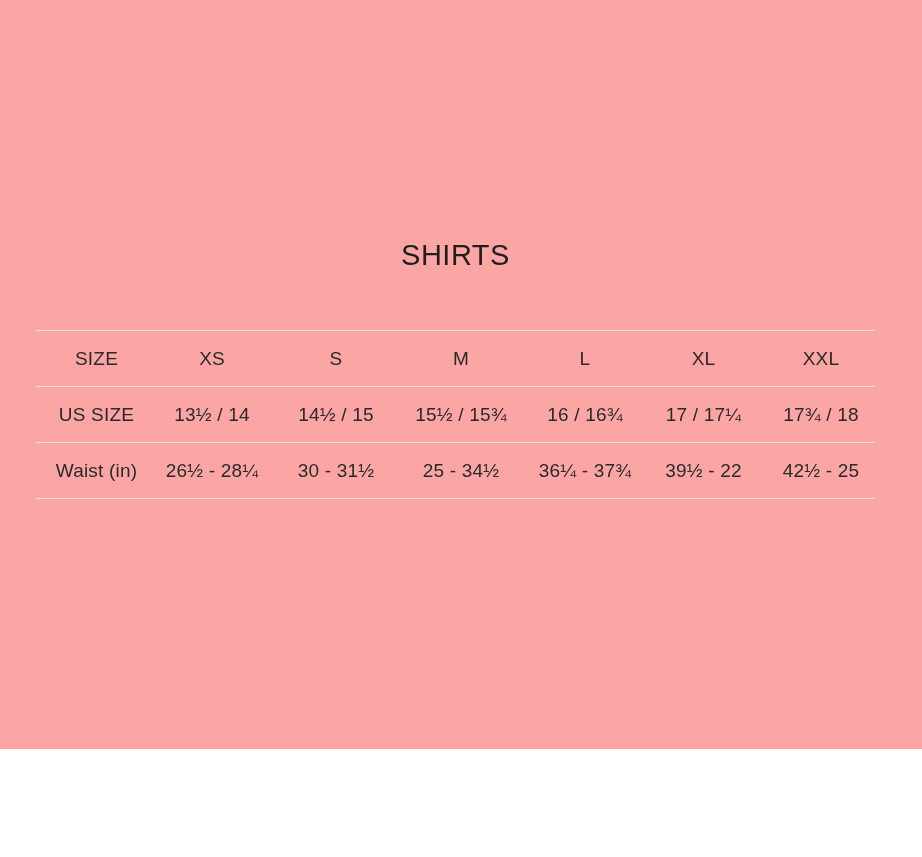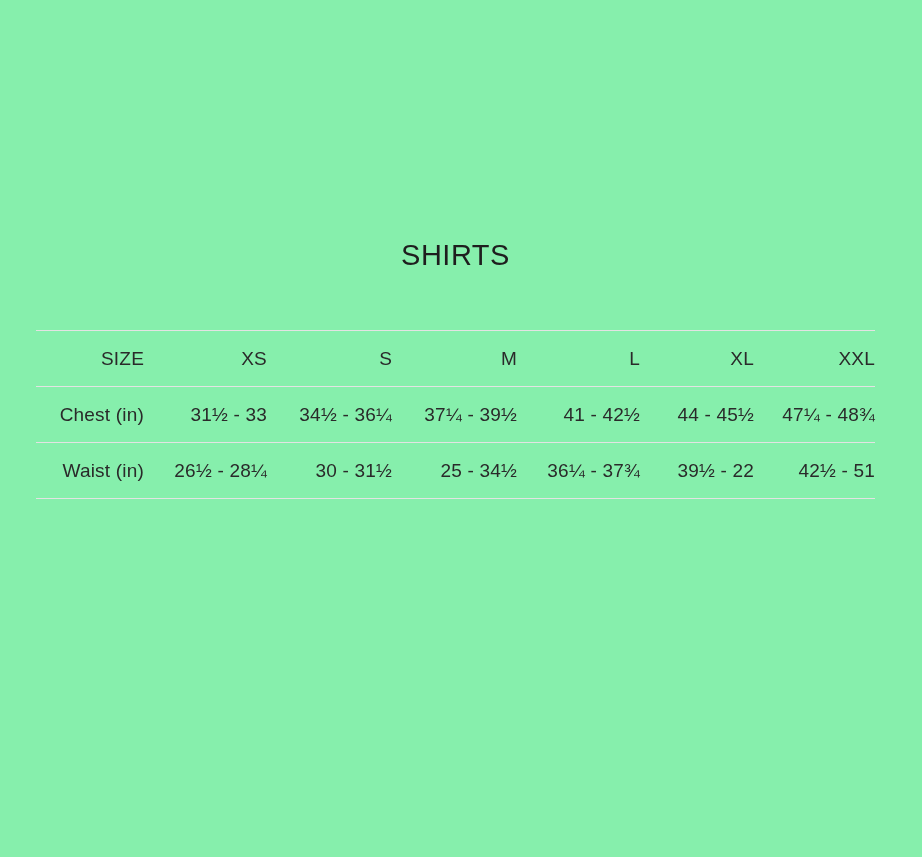--- a/index.html
+++ b/index.html
@@ -1,20 +1,20 @@
 <!DOCTYPE html>
 <html><head>
 <meta charset="utf-8">
 <style>
   html, body { margin: 0; padding: 0; background: #ffffff; }
   .page {
     position: relative;
     width: 922px;
-    height: 857px;
-    background: #86efac;
+    height: 749px;
+    background: #fca5a5;
     overflow: hidden;
     font-family: "Liberation Sans", sans-serif;
   }
   .title {
     position: absolute;
     top: 239px;
     left: 36px;
     width: 839px;
     margin: 0;
     text-align: center;
@@ -35,21 +35,21 @@
     font-size: 19px;
     color: #2a2a2a;
   }
   table.size-table tr {
     height: 56px;
     border-bottom: 1px solid #e3e3e3;
   }
   table.size-table th,
   table.size-table td {
     font-weight: 400;
-    text-align: right;
+    text-align: center;
     padding: 0 0 0 13px;
     vertical-align: middle;
     white-space: nowrap;
     letter-spacing: 0.2px;
   }
 </style>
 </head>
 <body>
 
 <div class="page">
@@ -72,33 +72,33 @@
         <th>XS</th>
         <th>S</th>
         <th>M</th>
         <th>L</th>
         <th>XL</th>
         <th>XXL</th>
       </tr>
     </thead>
     <tbody>
       <tr>
-        <td>Chest (in)</td>
-        <td>31½ - 33</td>
-        <td>34½ - 36¼</td>
-        <td>37¼ - 39½</td>
-        <td>41 - 42½</td>
-        <td>44 - 45½</td>
-        <td>47¼ - 48¾</td>
+        <td>US SIZE</td>
+        <td>13½ / 14</td>
+        <td>14½ / 15</td>
+        <td>15½ / 15¾</td>
+        <td>16 / 16¾</td>
+        <td>17 / 17¼</td>
+        <td>17¾ / 18</td>
       </tr>
       <tr>
         <td>Waist (in)</td>
         <td>26½ - 28¼</td>
         <td>30 - 31½</td>
         <td>25 - 34½</td>
         <td>36¼ - 37¾</td>
         <td>39½ - 22</td>
-        <td>42½ - 51</td>
+        <td>42½ - 25</td>
       </tr>
     </tbody>
   </table>
 
 </div>
 
 </body></html>

